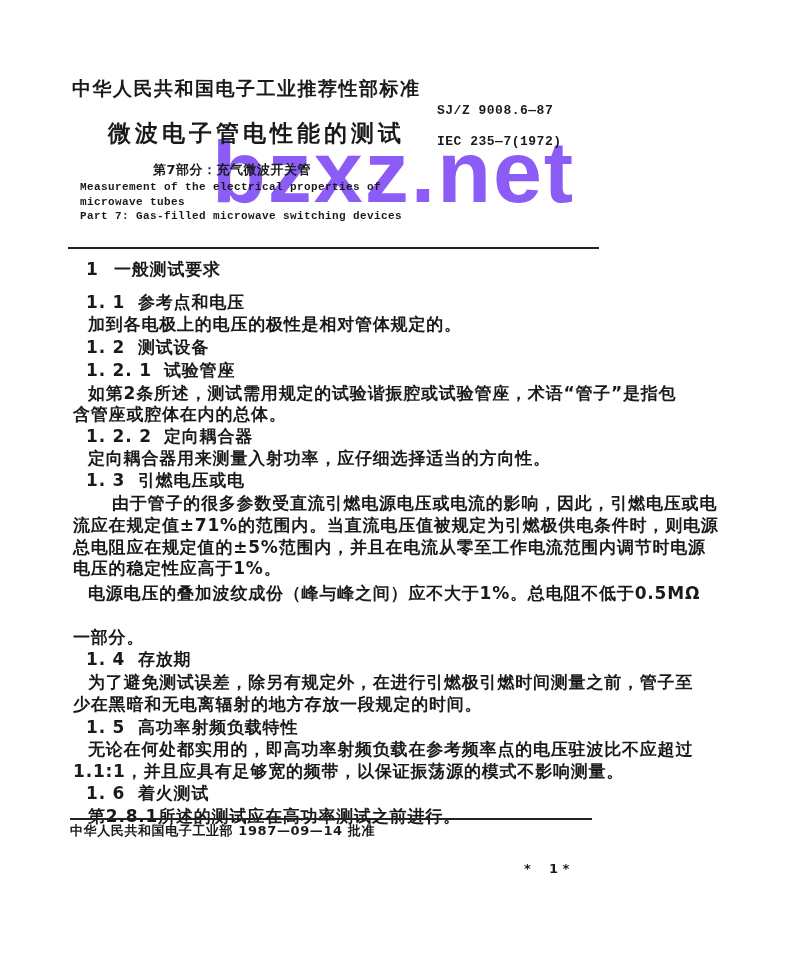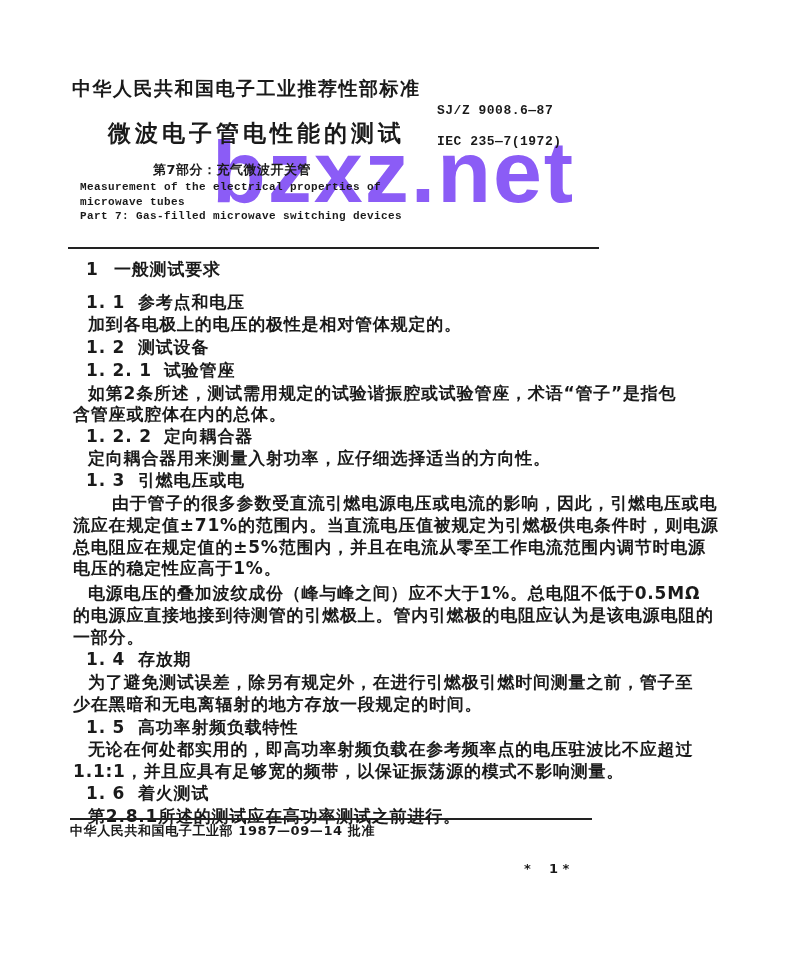--- a/index.html
+++ b/index.html
@@ -73,21 +73,20 @@
   <div class="txt body-line" style="top:447px;">定向耦合器用来测量入射功率，应仔细选择适当的方向性。</div>
 
   <div class="txt" style="left:86px; top:469px;">
     <span class="hnum" style="width:52px">1. 3</span><span>引燃电压或电</span>
   </div>
   <div class="txt body-line" style="top:492px;padding-left:24px;">由于管子的很多参数受直流引燃电源电压或电流的影响，因此，引燃电压或电</div>
   <div class="txt cont-line" style="top:514px;">流应在规定值±71%的范围内。当直流电压值被规定为引燃极供电条件时，则电源</div>
   <div class="txt cont-line" style="top:536px;">总电阻应在规定值的±5%范围内，并且在电流从零至工作电流范围内调节时电源</div>
   <div class="txt cont-line" style="top:557px;">电压的稳定性应高于1%。</div>
   <div class="txt body-line" style="top:582px;">电源电压的叠加波纹成份（峰与峰之间）应不大于1%。总电阻不低于0.5MΩ</div>
-  <div class="txt cont-line" style="top:604px;">的电源应直接地接到待测管的引燃极上。管内引燃极的电阻应认为是该电源电阻的</div>
   <div class="txt cont-line" style="top:626px;">一部分。</div>
 
   <div class="txt" style="left:86px; top:648px;">
     <span class="hnum" style="width:52px">1. 4</span><span>存放期</span>
   </div>
   <div class="txt body-line" style="top:671px;">为了避免测试误差，除另有规定外，在进行引燃极引燃时间测量之前，管子至</div>
   <div class="txt cont-line" style="top:693px;">少在黑暗和无电离辐射的地方存放一段规定的时间。</div>
 
   <div class="txt" style="left:86px; top:716px;">
     <span class="hnum" style="width:52px">1. 5</span><span>高功率射频负载特性</span>

